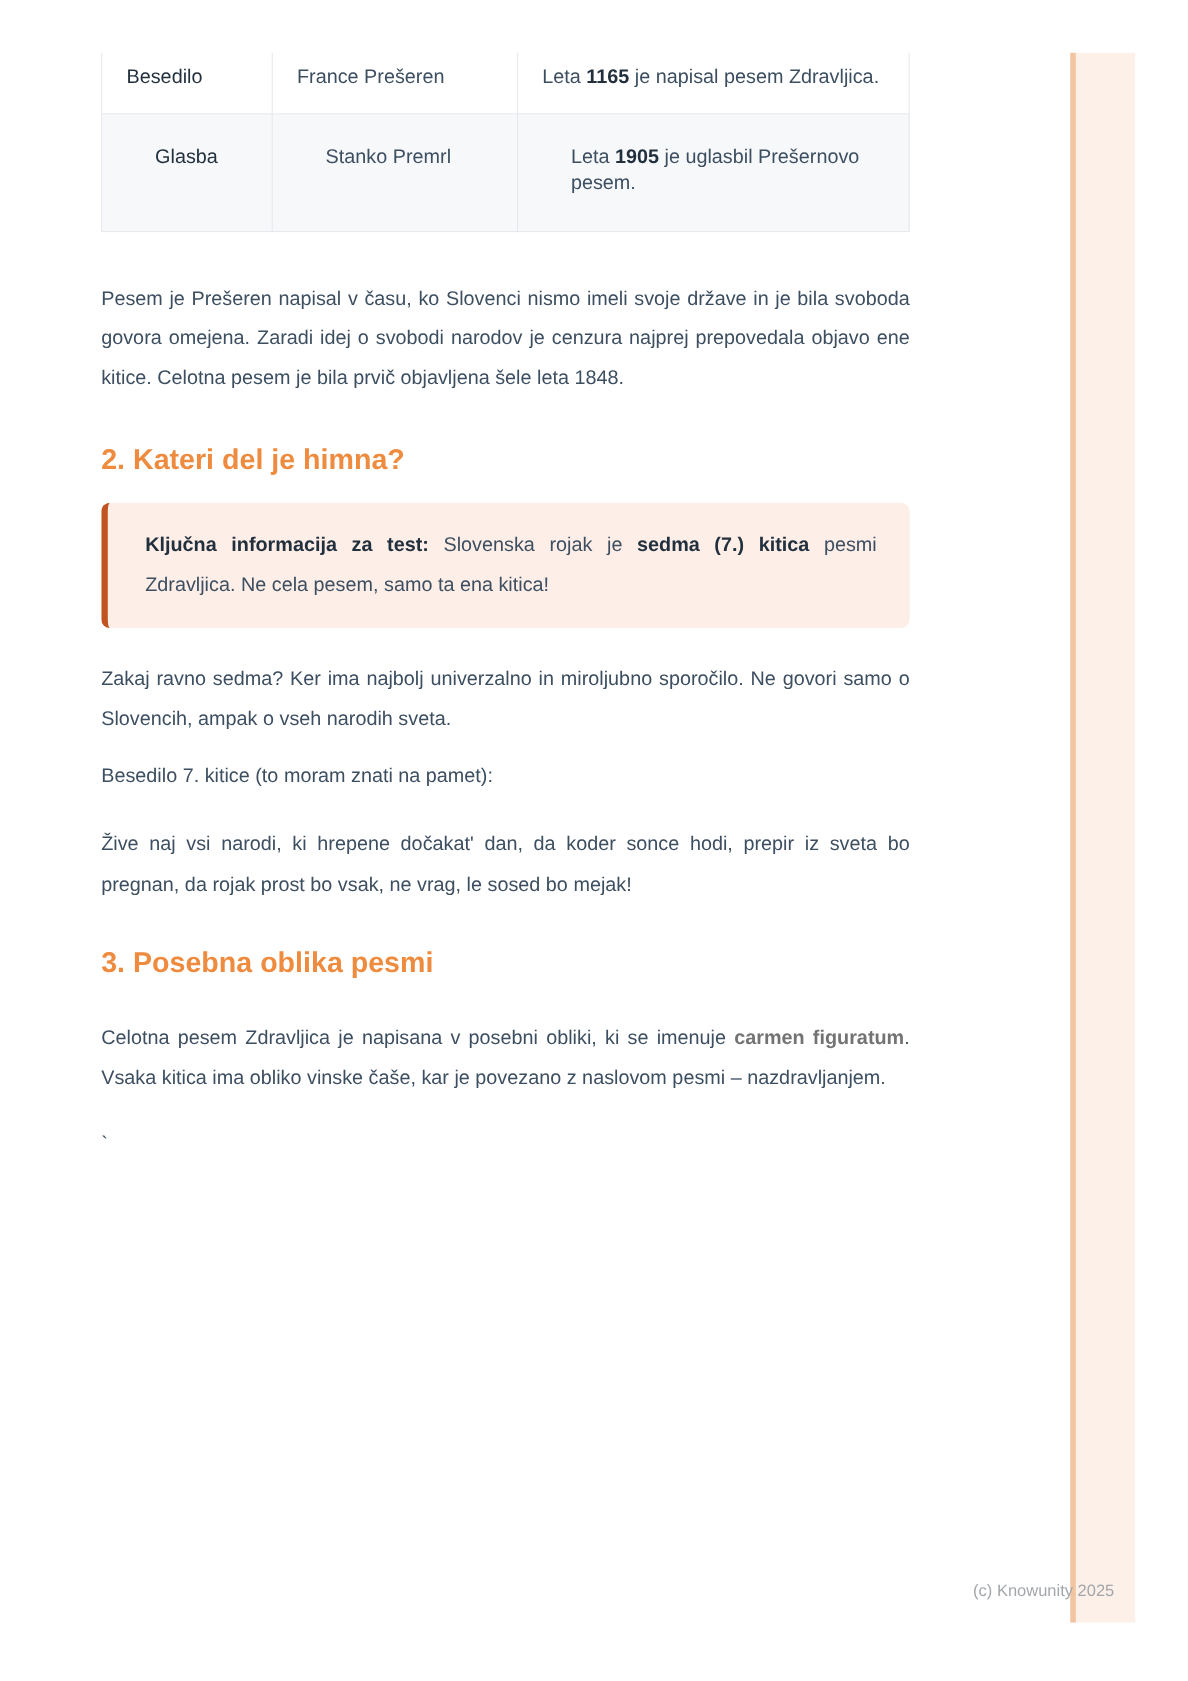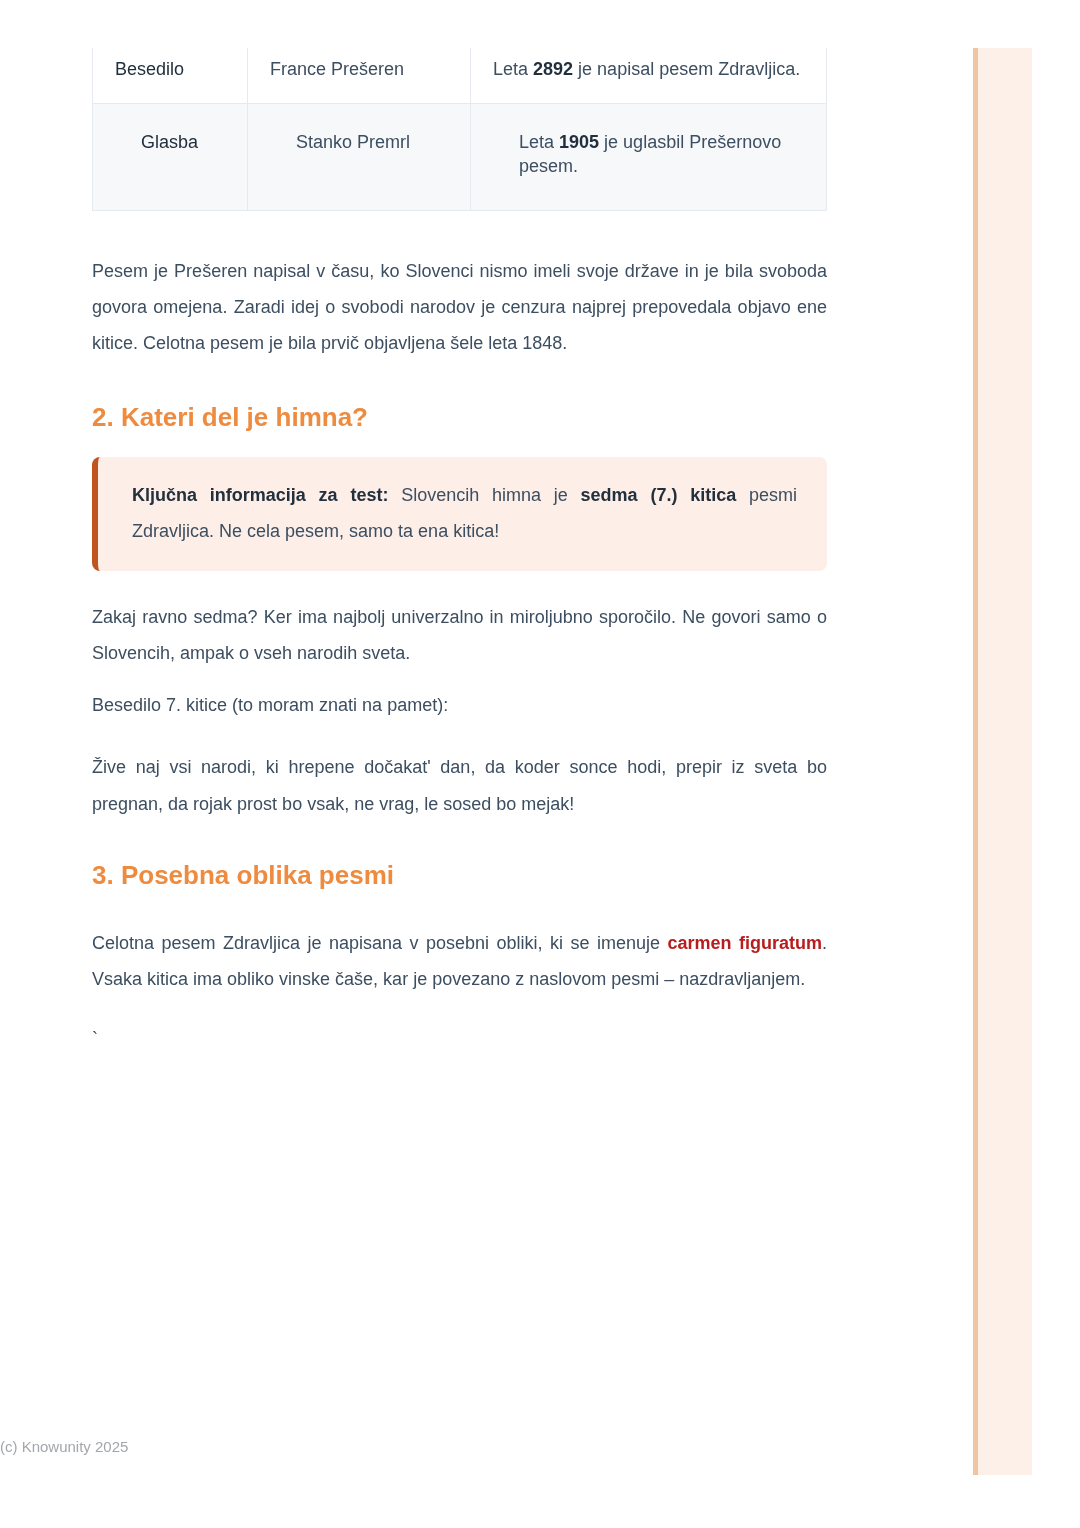--- a/index.html
+++ b/index.html
@@ -76,30 +76,30 @@
     margin: 0 0 28px 0;
     text-align: justify;
   }
   .callout b { color: #22303e; }
   p.quote {
     margin: 0 0 36px 0;
     text-align: justify;
     line-height: 37px;
   }
   p.carmen { margin-bottom: 24px; }
-  p.carmen b { color: #b91c1c; }
+  p.carmen b { color: #737373; }
   p.stray { margin: 0; text-align: left; }
   b.inline-bold { color: #22303e; }
   
   .page-footer {
     position: absolute;
     top: 1438px;
     left: 0;
     right: 67px;
-    text-align: left;
+    text-align: right;
     color: #a3a7ab;
     font-size: 15px;
     z-index: 3;
   }
 </style>
 </head>
 <body>
 
 <div class="page">
 
@@ -109,39 +109,39 @@
 
     <table class="info-table">
       <tbody>
         <tr class="row-top">
           <td class="col-label">
             <span>Besedilo</span>
           </td>
           <td class="col-person">
             <span>France Prešeren</span>
           </td>
-          <td class="col-desc"><span>Leta </span><b class="inline-bold">2892</b><span> je napisal pesem Zdravljica.</span></td>
+          <td class="col-desc"><span>Leta </span><b class="inline-bold">1165</b><span> je napisal pesem Zdravljica.</span></td>
         </tr>
         <tr class="row-alt">
           <td class="col-label">
             <span>Glasba</span>
           </td>
           <td class="col-person">
             <span>Stanko Premrl</span>
           </td>
           <td class="col-desc"><span>Leta </span><b class="inline-bold">1905</b><span> je uglasbil Prešernovo pesem.</span></td>
         </tr>
       </tbody>
     </table>
 
     <p class="body-para">Pesem je Prešeren napisal v času, ko Slovenci nismo imeli svoje države in je bila svoboda govora omejena. Zaradi idej o svobodi narodov je cenzura najprej prepovedala objavo ene kitice. Celotna pesem je bila prvič objavljena šele leta 1848.</p>
 
     <h2 class="section-heading">2. Kateri del je himna?</h2>
 
-    <div class="callout"><b>Ključna informacija za test:</b><span> Slovencih himna je </span><b>sedma (7.) kitica</b><span> pesmi Zdravljica. Ne cela pesem, samo ta ena kitica!</span></div>
+    <div class="callout"><b>Ključna informacija za test:</b><span> Slovenska rojak je </span><b>sedma (7.) kitica</b><span> pesmi Zdravljica. Ne cela pesem, samo ta ena kitica!</span></div>
 
     <p class="body-para tight">Zakaj ravno sedma? Ker ima najbolj univerzalno in miroljubno sporočilo. Ne govori samo o Slovencih, ampak o vseh narodih sveta.</p>
 
     <p class="body-para lead-in">Besedilo 7. kitice (to moram znati na pamet):</p>
 
     <p class="quote">Žive naj vsi narodi, ki hrepene dočakat' dan, da koder sonce hodi, prepir iz sveta bo pregnan, da rojak prost bo vsak, ne vrag, le sosed bo mejak!</p>
 
     <h2 class="section-heading second">3. Posebna oblika pesmi</h2>
 
     <p class="body-para carmen"><span>Celotna pesem Zdravljica je napisana v posebni obliki, ki se imenuje </span><b>carmen figuratum</b><span>. Vsaka kitica ima obliko vinske čaše, kar je povezano z naslovom pesmi – nazdravljanjem.</span></p>

